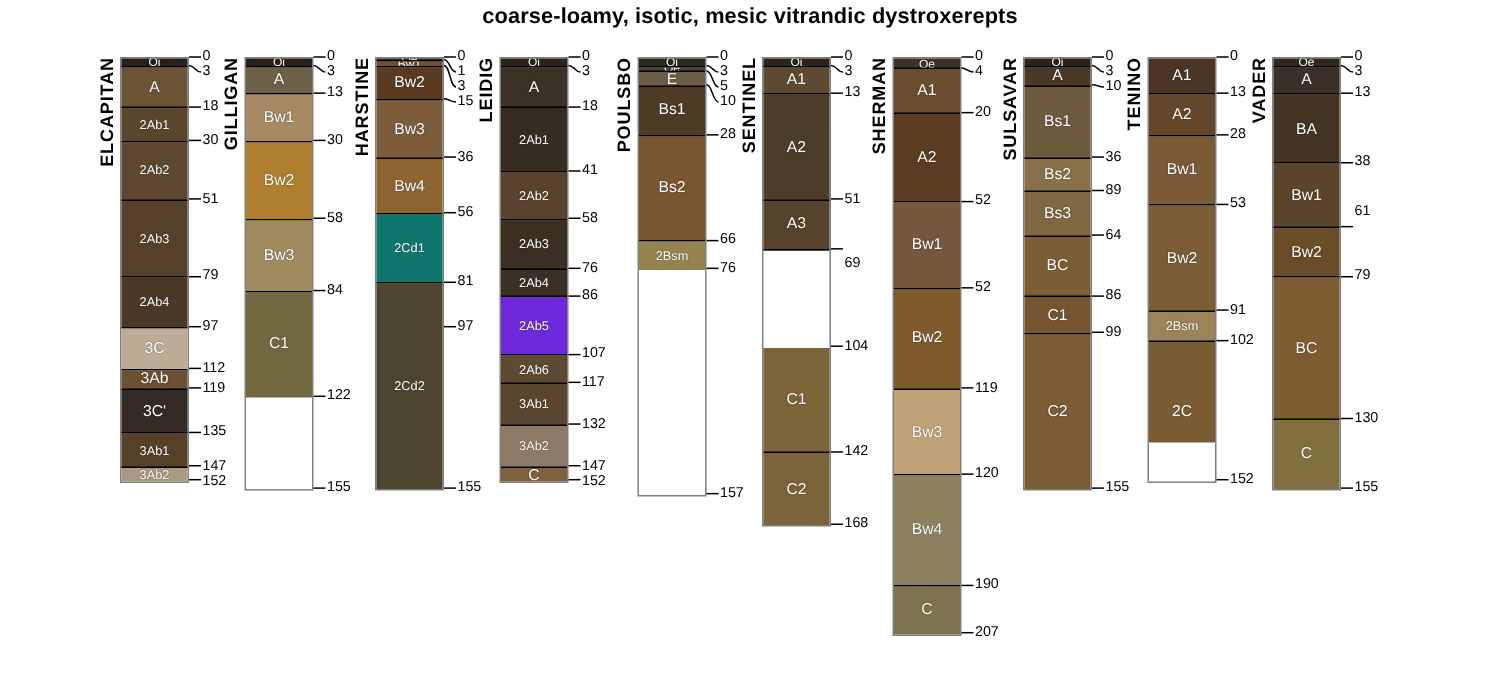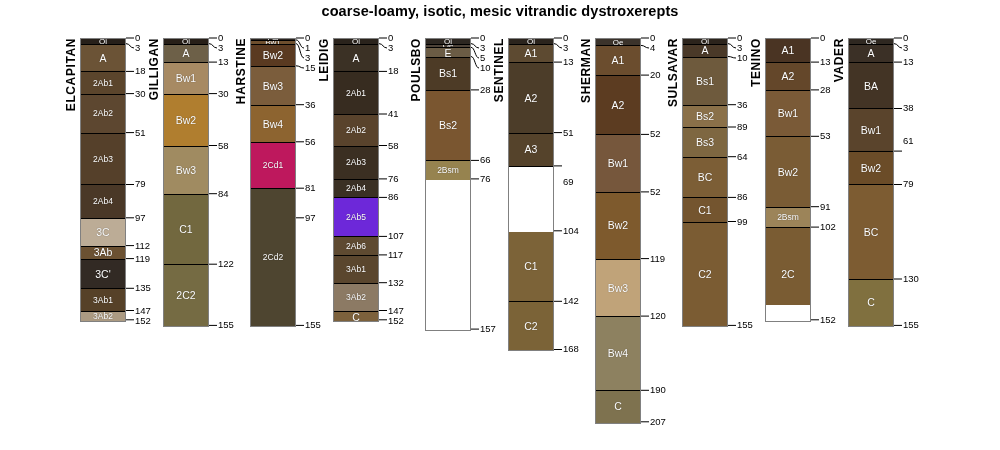--- a/index.html
+++ b/index.html
@@ -167,23 +167,20 @@
           </div>
           <div class="horizon" style="top: 55.62px; height: 51.912px; background: rgb(176, 126, 47);">
             <div class="horizon-label" style="font-size: 10.5px; top: 20.206px;">Bw2</div>
           </div>
           <div class="horizon" style="top: 107.532px; height: 48.204px; background: rgb(160, 139, 97);">
             <div class="horizon-label" style="font-size: 10.5px; top: 18.352px;">Bw3</div>
           </div>
           <div class="horizon" style="top: 155.736px; height: 70.452px; background: rgb(114, 104, 63);">
             <div class="horizon-label" style="font-size: 10.5px; top: 29.476px;">C1</div>
           </div>
-          <div class="horizon" style="top: 226.188px; height: 61.182px; background: rgb(117, 107, 67); border-bottom: none;">
-            <div class="horizon-label" style="font-size: 10.5px; top: 24.841px;">2C2</div>
-          </div>
         </div>
         <svg class="leader" width="40" height="450" style="left: 209px; top: 0px;">
           <path d="M 0 38.0 L 8 38.0" stroke="#000" fill="none" stroke-width="1"></path>
           <path d="M 0 43.6 C 4 43.6, 4 48.0, 8 48.0" stroke="#000" fill="none" stroke-width="1"></path>
           <path d="M 0 62.1 L 8 62.1" stroke="#000" fill="none" stroke-width="1"></path>
           <path d="M 0 93.6 L 8 93.6" stroke="#000" fill="none" stroke-width="1"></path>
           <path d="M 0 145.5 L 8 145.5" stroke="#000" fill="none" stroke-width="1"></path>
           <path d="M 0 193.7 L 8 193.7" stroke="#000" fill="none" stroke-width="1"></path>
           <path d="M 0 264.2 L 8 264.2" stroke="#000" fill="none" stroke-width="1"></path>
           <path d="M 0 325.4 L 8 325.4" stroke="#000" fill="none" stroke-width="1"></path>
@@ -208,21 +205,21 @@
           </div>
           <div class="horizon" style="top: 5.562px; height: 22.248px; background: rgb(90, 58, 33);">
             <div class="horizon-label" style="font-size: 10.5px; top: 5.374px;">Bw2</div>
           </div>
           <div class="horizon" style="top: 27.81px; height: 38.934px; background: rgb(123, 93, 60);">
             <div class="horizon-label" style="font-size: 10.5px; top: 13.717px;">Bw3</div>
           </div>
           <div class="horizon" style="top: 66.744px; height: 37.08px; background: rgb(141, 100, 48);">
             <div class="horizon-label" style="font-size: 10.5px; top: 12.79px;">Bw4</div>
           </div>
-          <div class="horizon" style="top: 103.824px; height: 46.35px; background: #be185d;">
+          <div class="horizon" style="top: 103.824px; height: 46.35px; background: #0f766e;">
             <div class="horizon-label" style="font-size: 8.5px; top: 18.425px;">2Cd1</div>
           </div>
           <div class="horizon" style="top: 150.174px; height: 137.196px; background: rgb(78, 69, 48); border-bottom: none;">
             <div class="horizon-label" style="font-size: 8.5px; top: 63.848px;">2Cd2</div>
           </div>
         </div>
         <svg class="leader" width="40" height="450" style="left: 296px; top: 0px;">
           <path d="M 0 38.0 L 8 38.0" stroke="#000" fill="none" stroke-width="1"></path>
           <path d="M 0 39.9 C 4 39.9, 4 48.0, 8 48.0" stroke="#000" fill="none" stroke-width="1"></path>
           <path d="M 0 43.6 C 4 43.6, 4 58.0, 8 58.0" stroke="#000" fill="none" stroke-width="1"></path>
@@ -377,21 +374,21 @@
           <path d="M 0 132.6 L 8 132.6" stroke="#000" fill="none" stroke-width="1"></path>
           <path d="M 0 165.9 L 8 165.9" stroke="#000" fill="none" stroke-width="1"></path>
           <path d="M 0 230.8 L 8 230.8" stroke="#000" fill="none" stroke-width="1"></path>
           <path d="M 0 301.3 L 8 301.3" stroke="#000" fill="none" stroke-width="1"></path>
           <path d="M 0 349.5 L 8 349.5" stroke="#000" fill="none" stroke-width="1"></path>
         </svg>
         <div class="depth-text" style="left: 563px; top: 33px;">0</div>
         <div class="depth-text" style="left: 563px; top: 43px;">3</div>
         <div class="depth-text" style="left: 563px; top: 57.102px;">13</div>
         <div class="depth-text" style="left: 563px; top: 127.554px;">51</div>
-        <div class="depth-text" style="left: 563px; top: 177px;">69</div>
+        <div class="depth-text" style="left: 563px; top: 171px;">69</div>
         <div class="depth-text" style="left: 563px; top: 225.816px;">104</div>
         <div class="depth-text" style="left: 563px; top: 296.268px;">142</div>
         <div class="depth-text" style="left: 563px; top: 344.472px;">168</div>
       </div>
       <div class="profile" style="left: 0px;">
         <div class="profile-name" style="left: 579px; top: 38px;">SHERMAN</div>
         <div class="bar" style="left: 595px; top: 38px; width: 44px; height: 383.778px;">
           <div class="horizon" style="top: 0px; height: 7.416px; background: rgb(59, 51, 43);">
             <div class="horizon-label" style="font-size: 8px; top: 0px;">Oe</div>
           </div>
@@ -498,21 +495,21 @@
           </div>
           <div class="horizon" style="top: 51.912px; height: 46.35px; background: rgb(122, 90, 55);">
             <div class="horizon-label" style="font-size: 10.5px; top: 17.425px;">Bw1</div>
           </div>
           <div class="horizon" style="top: 98.262px; height: 70.452px; background: rgb(122, 92, 53);">
             <div class="horizon-label" style="font-size: 10.5px; top: 29.476px;">Bw2</div>
           </div>
           <div class="horizon" style="top: 168.714px; height: 20.394px; background: rgb(156, 132, 89);">
             <div class="horizon-label" style="font-size: 8.5px; top: 5.447px;">2Bsm</div>
           </div>
-          <div class="horizon" style="top: 189.108px; height: 77px; background: rgb(122, 92, 51); border-bottom: none;">
+          <div class="horizon" style="top: 189.108px; height: 67px; background: rgb(122, 92, 51); border-bottom: none;">
             <div class="horizon-label" style="font-size: 10.5px; top: 40.6px;">2C</div>
           </div>
         </div>
         <svg class="leader" width="40" height="450" style="left: 811px; top: 0px;">
           <path d="M 0 38.0 L 8 38.0" stroke="#000" fill="none" stroke-width="1"></path>
           <path d="M 0 62.1 L 8 62.1" stroke="#000" fill="none" stroke-width="1"></path>
           <path d="M 0 89.9 L 8 89.9" stroke="#000" fill="none" stroke-width="1"></path>
           <path d="M 0 136.3 L 8 136.3" stroke="#000" fill="none" stroke-width="1"></path>
           <path d="M 0 206.7 L 8 206.7" stroke="#000" fill="none" stroke-width="1"></path>
           <path d="M 0 227.1 L 8 227.1" stroke="#000" fill="none" stroke-width="1"></path>

